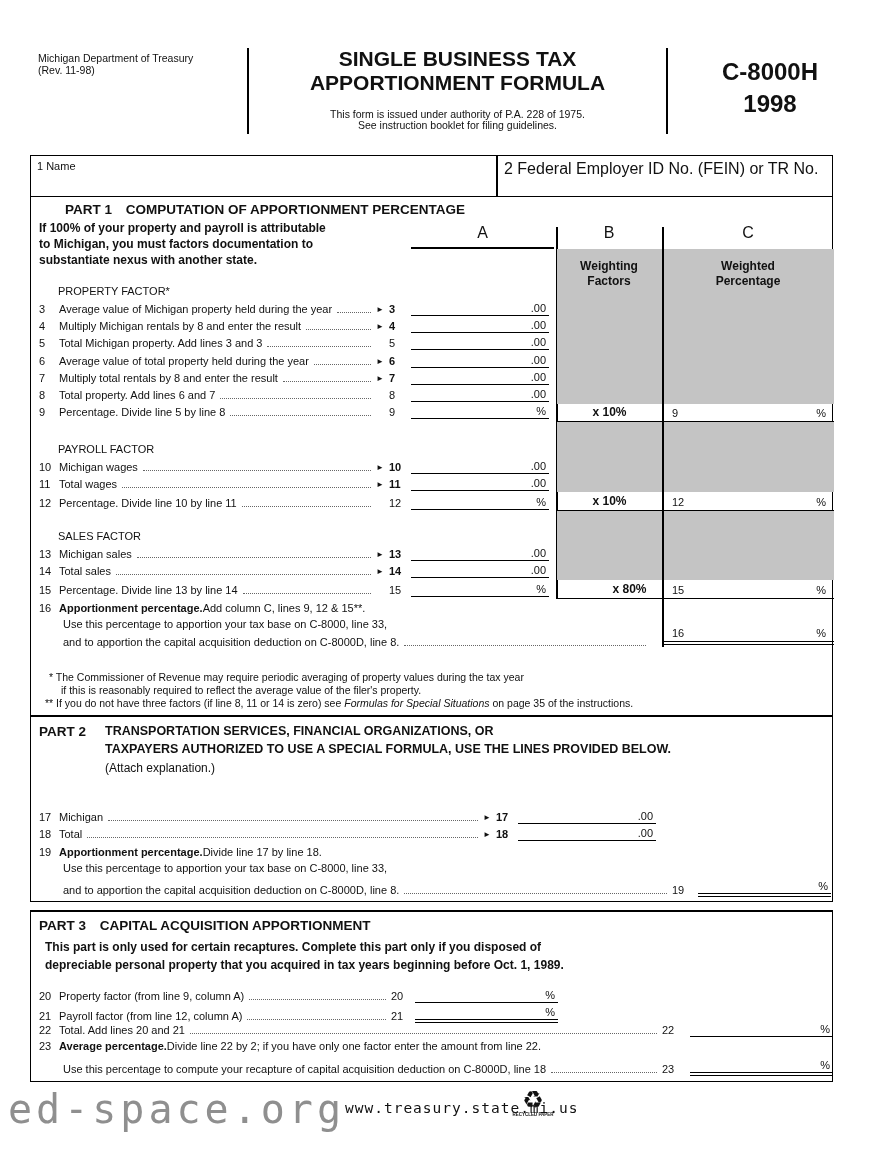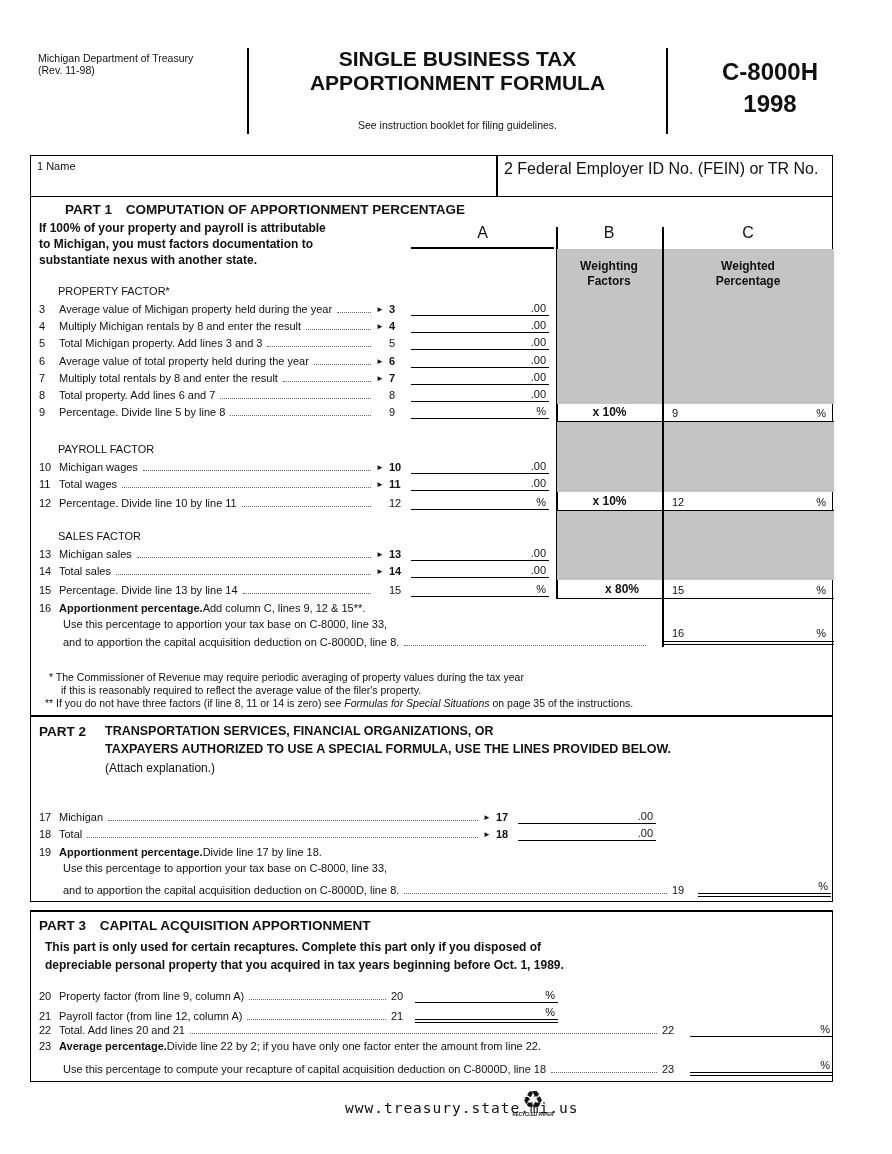--- a/index.html
+++ b/index.html
@@ -33,20 +33,21 @@
 <div id="page">
 
   <div class="abs hsmall" style="left:38px;top:52px;">Michigan Department of Treasury</div>
   <div class="abs hsmall" style="left:38px;top:64px;">(Rev. 11-98)</div>
 
   <div class="vline" style="left:247px;top:48px;height:86px;"></div>
   <div class="vline" style="left:666px;top:48px;height:86px;"></div>
 
   <div class="abs b c" style="left:250px;top:46px;width:415px;font-size:21px;line-height:25px;">SINGLE BUSINESS TAX</div>
   <div class="abs b c" style="left:250px;top:70px;width:415px;font-size:21px;line-height:25px;">APPORTIONMENT FORMULA</div>
+  <div class="abs c hsmall" style="left:250px;top:108px;width:415px;">This form is issued under authority of P.A. 228 of 1975.</div>
   <div class="abs c hsmall" style="left:250px;top:119px;width:415px;">See instruction booklet for filing guidelines.</div>
 
   <div class="abs b c" style="left:670px;top:58px;width:200px;font-size:24px;">C-8000H</div>
   <div class="abs b c" style="left:670px;top:90px;width:200px;font-size:24px;">1998</div>
 
   <div class="box" style="left:30px;top:155px;width:803px;height:42px;">
     <div class="abs" style="left:6px;top:4px;font-size:11px;">1 Name</div>
     <div class="abs" style="left:10px;top:18px;width:440px;height:18px;font-size:11px;"></div>
     <div class="vline" style="left:465px;top:0;height:40px;"></div>
     <div class="abs" style="left:473px;top:4px;font-size:16px;">2 Federal Employer ID No. (FEIN) or TR No.</div>
@@ -206,21 +207,21 @@
     </div>
     <div class="row" style="left:8px;top:385px;width:510px;">
       <span class="num">15</span>
       <span class="lbl">Percentage. Divide line 13 by line 14</span>
       <span class="lead"></span>
       <span class="arw"></span>
       <span class="fnum plain">15</span>
       <span class="field">%</span>
     </div>
 
-    <div class="cell" style="left:526px;top:383px;width:105px;height:19px;border-bottom:1.6px solid #000;padding-left:48px;">
+    <div class="cell" style="left:526px;top:383px;width:105px;height:19px;border-bottom:1.6px solid #000;justify-content:center;padding-left:48px;">
       <span class="b" style="font-size:12px;">x 80%</span>
     </div>
     <div class="cell" style="left:633px;top:383px;width:170px;height:19px;border-bottom:1.6px solid #000;">
       <span>15</span>
       <span>%</span>
     </div>
 
     <div class="cell" style="left:633px;top:402px;width:170px;height:46px;border-bottom:4px double #000;">
       <span>16</span>
       <span>%</span>
@@ -315,19 +316,20 @@
       <span> Divide line 22 by 2; if you have only one factor enter the amount from line 22.</span>
     </div>
     <div class="row" style="left:32px;top:146px;width:770px;">
       <span>Use this percentage to compute your recapture of capital acquisition deduction on C-8000D, line 18</span>
       <span class="lead"></span>
       <span class="fnum plain" style="flex:0 0 28px;">23</span>
       <span class="field dbl" style="flex:0 0 140px;">%</span>
     </div>
   </div>
 
+  <div class="abs mono" style="left:8px;top:1086px;font-size:40px;letter-spacing:4px;color:#8f8f8f;">ed-space.org</div>
   <div class="abs mono" style="left:345px;top:1100px;font-size:14.5px;letter-spacing:1px;">www.treasury.state.mi.us</div>
   <div class="abs c" style="left:510px;top:1088px;width:46px;">
     <div style="font-size:24px;line-height:24px;">♻</div>
     <div class="b" style="font-size:4.5px;line-height:5px;">RECYCLED PAPER</div>
   </div>
 
 </div>
 
 </body></html>

